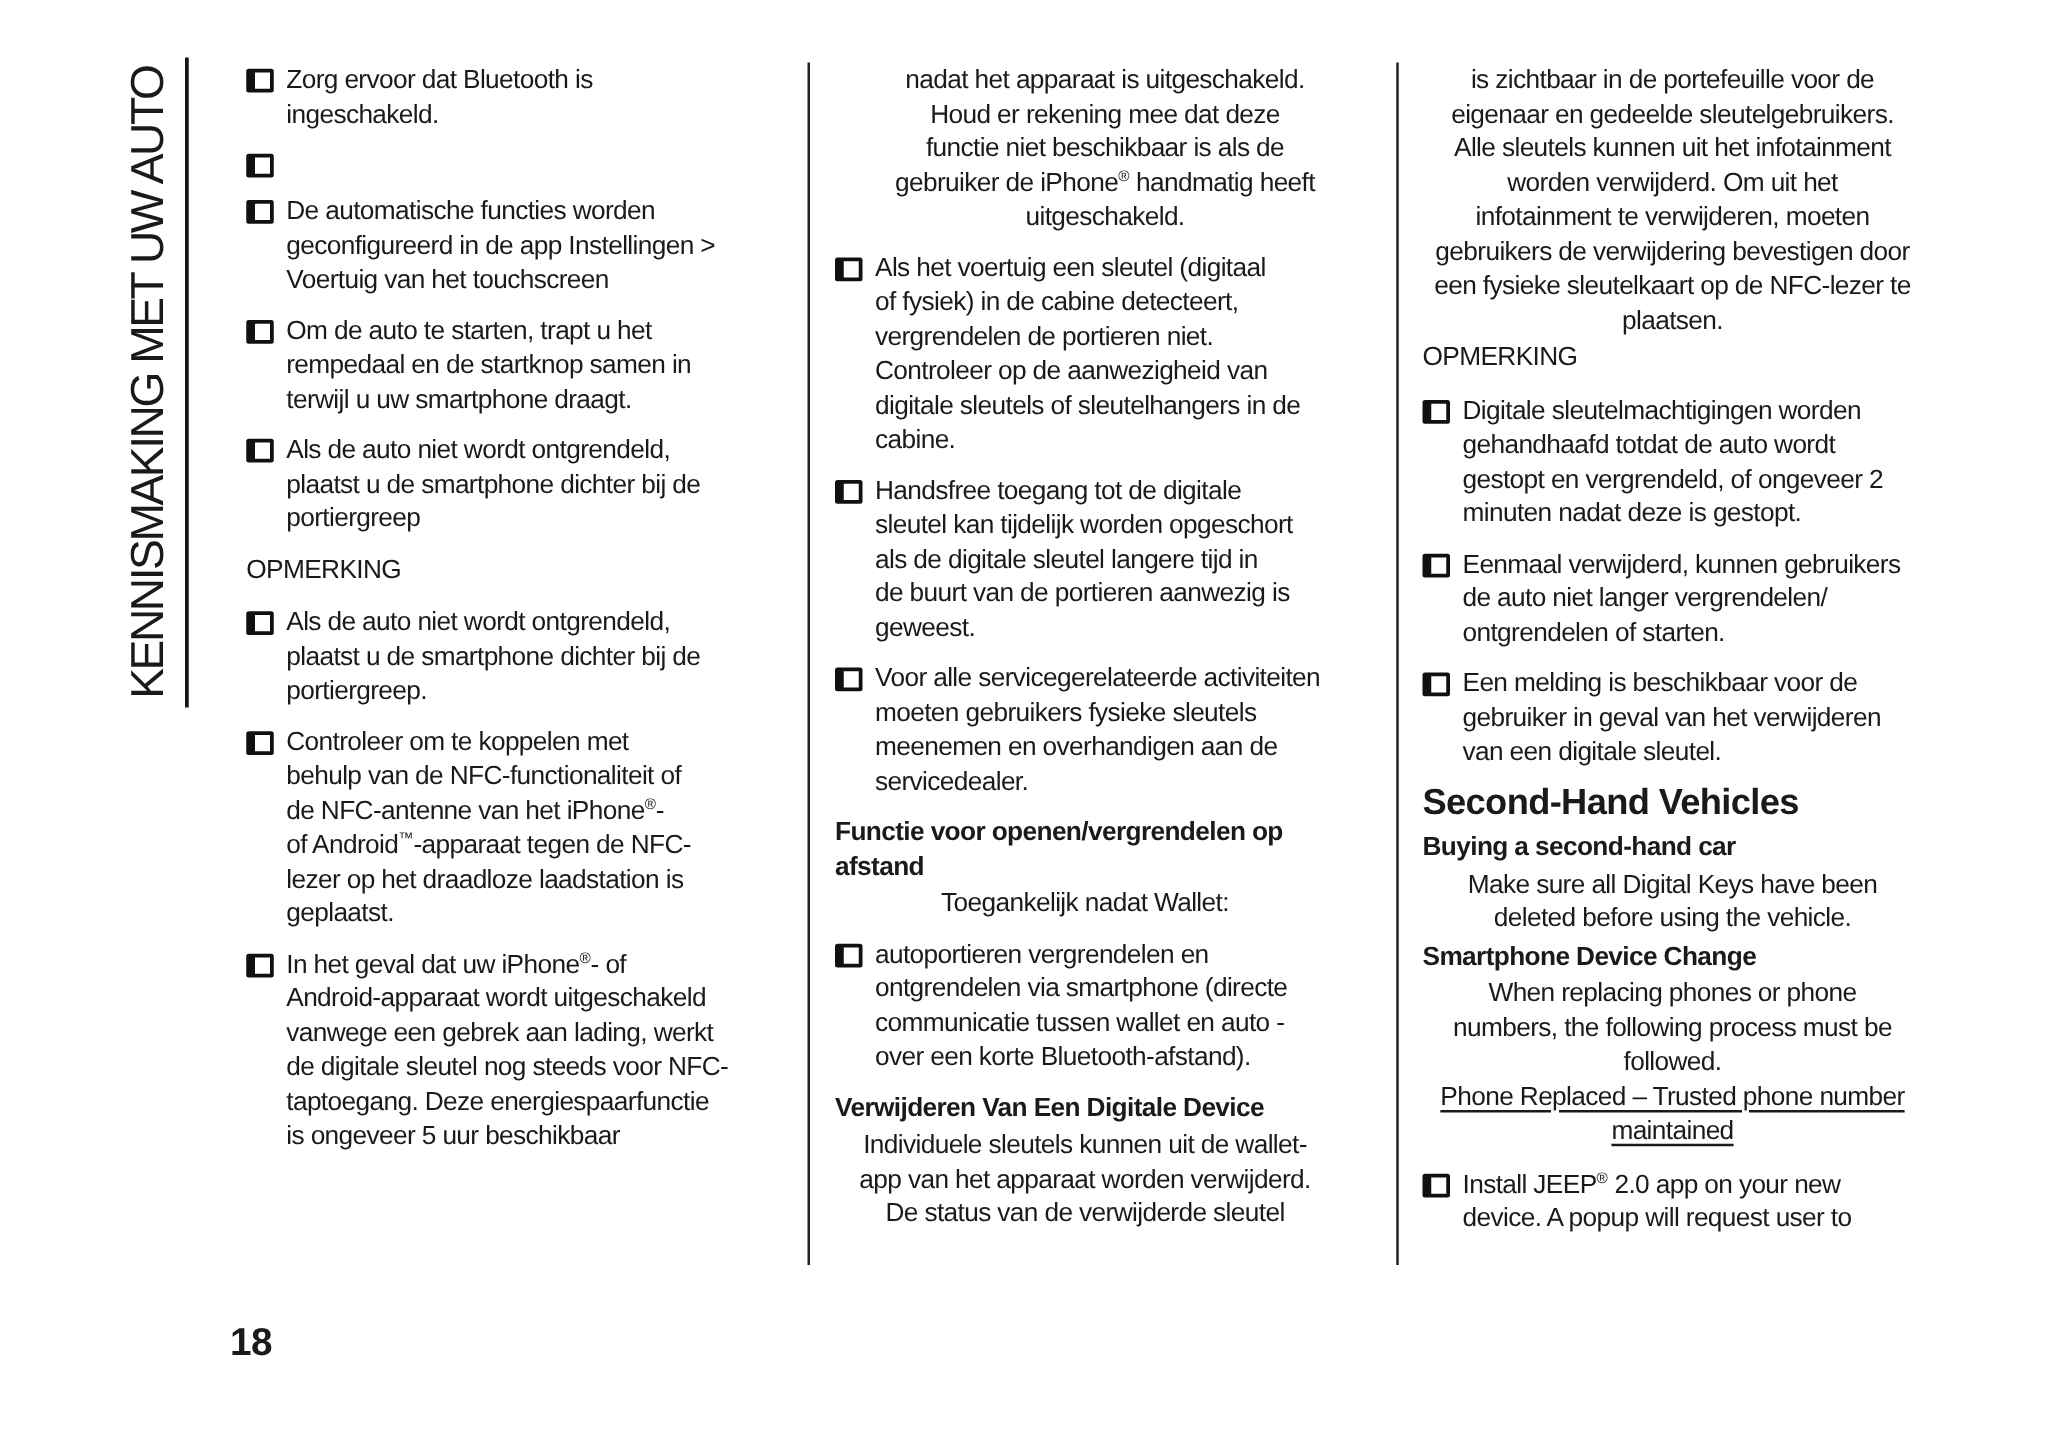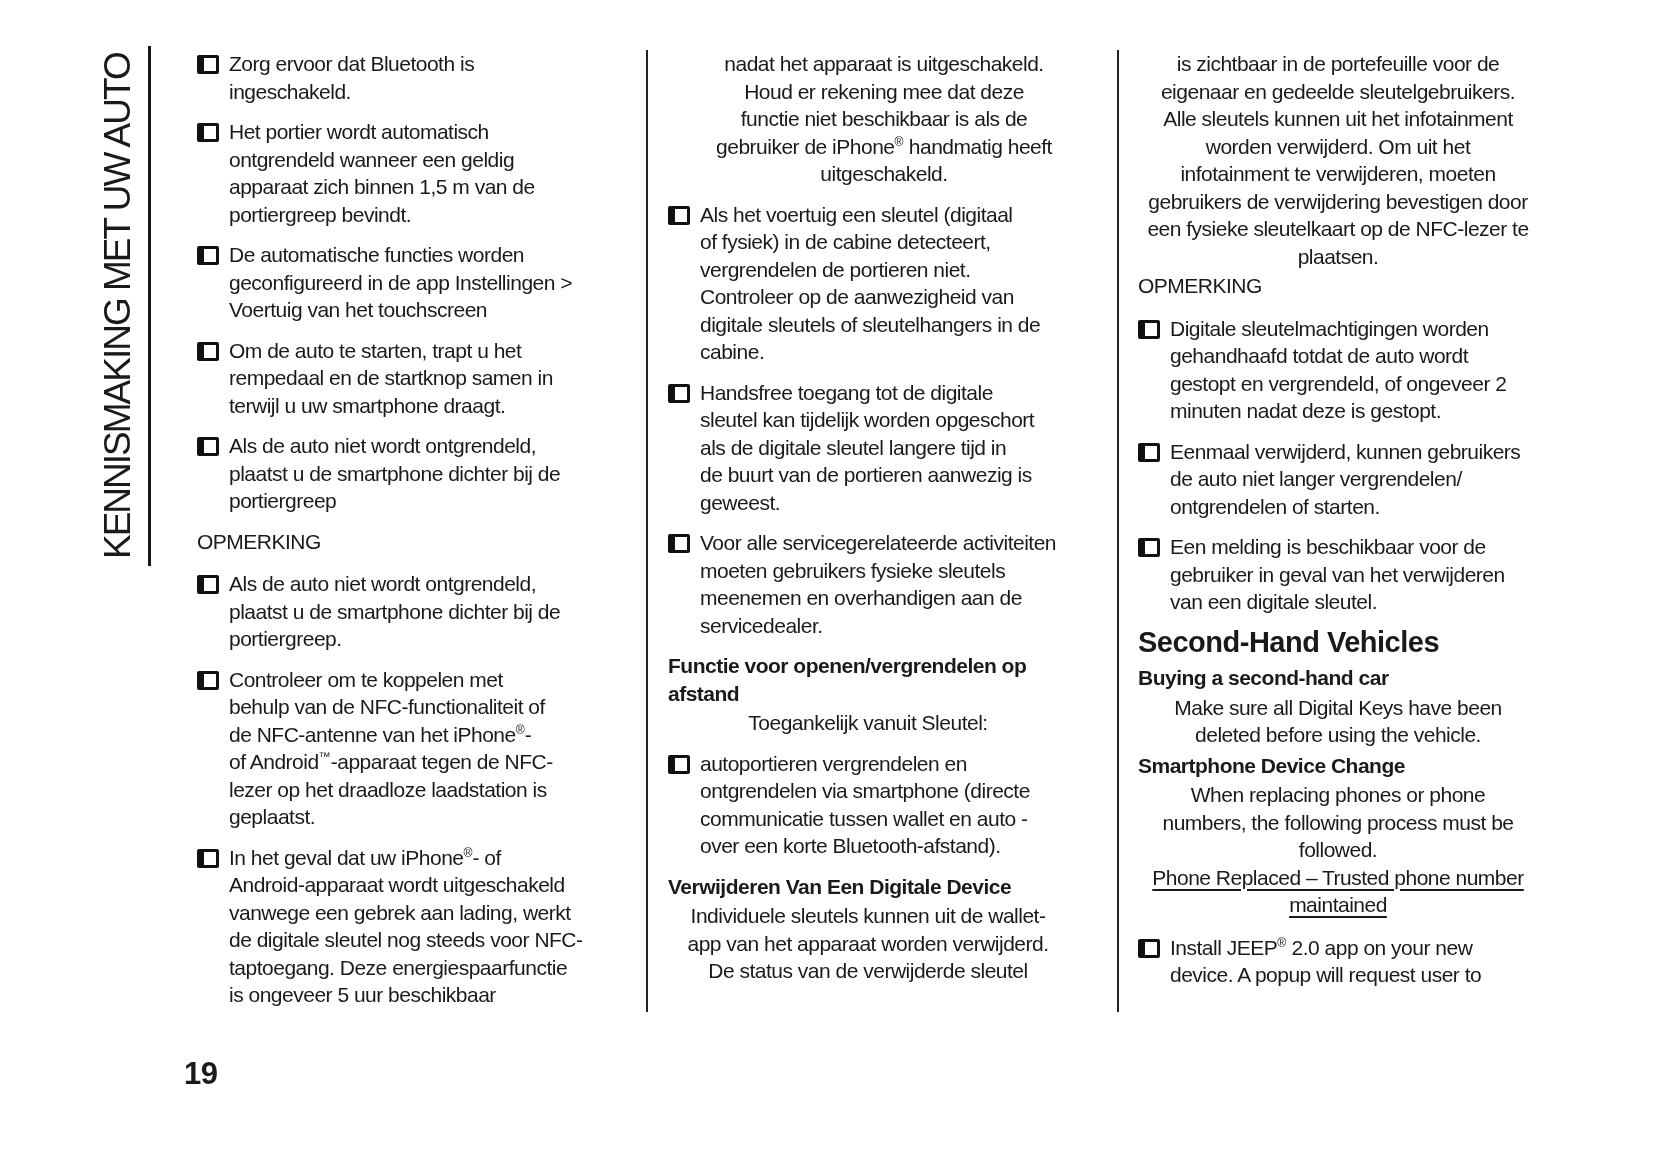--- a/index.html
+++ b/index.html
@@ -72,21 +72,20 @@
   <div class="sidebar-title">KENNISMAKING MET UW AUTO</div>
   <div class="sidebar-rule"></div>
 
   <div class="col" id="col0">
       <div class="item">
         <span class="bbox"></span>
         <span>Zorg ervoor dat Bluetooth is<br>ingeschakeld.</span>
       </div>
       <div class="item">
         <span class="bbox"></span>
-        <span>Het portier wordt automatisch<br>ontgrendeld wanneer een geldig<br>apparaat zich binnen 1,5 m van de<br>portiergreep bevindt.</span>
       </div>
       <div class="item">
         <span class="bbox"></span>
         <span>De automatische functies worden<br>geconfigureerd in de app Instellingen &gt;<br>Voertuig van het touchscreen</span>
       </div>
       <div class="item">
         <span class="bbox"></span>
         <span>Om de auto te starten, trapt u het<br>rempedaal en de startknop samen in<br>terwijl u uw smartphone draagt.</span>
       </div>
       <div class="item">
@@ -116,21 +115,21 @@
       </div>
       <div class="item">
         <span class="bbox"></span>
         <span>Handsfree toegang tot de digitale<br>sleutel kan tijdelijk worden opgeschort<br>als de digitale sleutel langere tijd in<br>de buurt van de portieren aanwezig is<br>geweest.</span>
       </div>
       <div class="item">
         <span class="bbox"></span>
         <span>Voor alle servicegerelateerde activiteiten<br>moeten gebruikers fysieke sleutels<br>meenemen en overhandigen aan de<br>servicedealer.</span>
       </div>
       <div class="h-bold">Functie voor openen/vergrendelen op<br>afstand</div>
-      <div class="para">Toegankelijk vanuit Sleutel:</div>
+      <div class="para">Toegankelijk nadat Wallet:</div>
       <div class="item">
         <span class="bbox"></span>
         <span>autoportieren vergrendelen en<br>ontgrendelen via smartphone (directe<br>communicatie tussen wallet en auto -<br>over een korte Bluetooth-afstand).</span>
       </div>
       <div class="h-bold">Verwijderen Van Een Digitale Device</div>
       <div class="para">Individuele sleutels kunnen uit de wallet-<br>app van het apparaat worden verwijderd.<br>De status van de verwijderde sleutel</div>
     </div>
   <div class="divider" id="div1"></div>
   <div class="col" id="col2">
       <div class="para tight">is zichtbaar in de portefeuille voor de<br>eigenaar en gedeelde sleutelgebruikers.<br>Alle sleutels kunnen uit het infotainment<br>worden verwijderd. Om uit het<br>infotainment te verwijderen, moeten<br>gebruikers de verwijdering bevestigen door<br>een fysieke sleutelkaart op de NFC-lezer te<br>plaatsen.</div>
@@ -152,14 +151,14 @@
       <div class="para tight">Make sure all Digital Keys have been<br>deleted before using the vehicle.</div>
       <div class="h-bold">Smartphone Device Change</div>
       <div class="para tight">When replacing phones or phone<br>numbers, the following process must be<br>followed.</div>
       <div class="para underline-para">Phone Replaced – Trusted phone number<br>maintained</div>
       <div class="item">
         <span class="bbox"></span>
         <span>Install JEEP<sup>®</sup> 2.0 app on your new<br>device. A popup will request user to</span>
       </div>
     </div>
 
-  <div class="page-number">19</div>
+  <div class="page-number">18</div>
 </div>
 
 </body></html>

